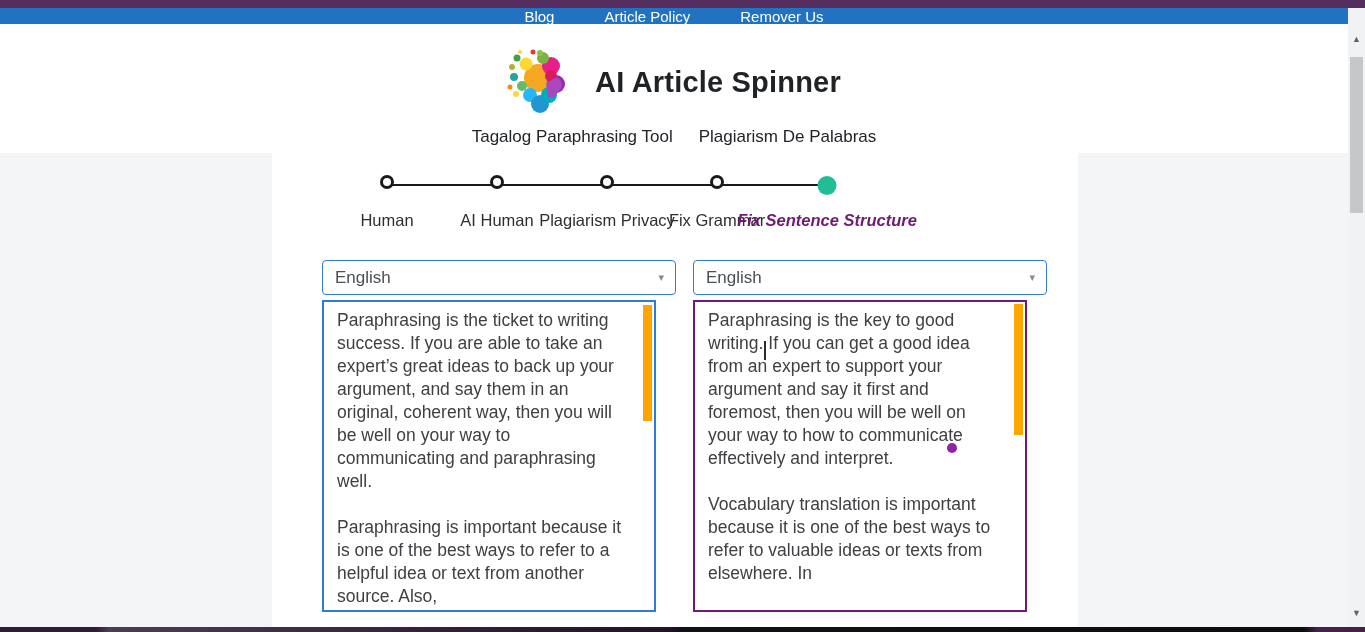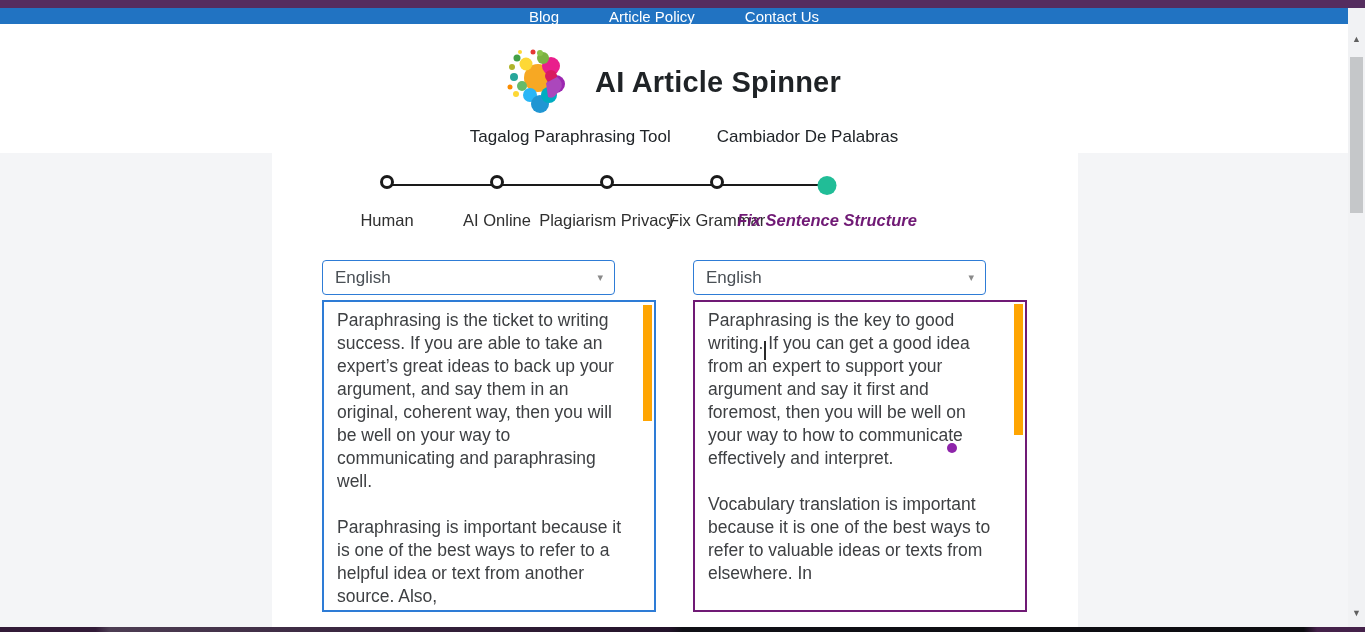--- a/index.html
+++ b/index.html
@@ -10,37 +10,37 @@
 
   .navbar { position:absolute; top:8px; left:0; width:1348px; height:16px; background:#2173c2;
             display:flex; justify-content:center; align-items:center; gap:50px; }
   .navbar .nav-link { color:#ffffff; font-size:15px; cursor:pointer; }
 
   .header { position:absolute; top:37px; left:0; width:1348px; height:116px; background:#ffffff; }
   .brand { display:flex; justify-content:center; align-items:center; gap:24px; padding-top:8px; height:82px; }
   .logo-box { width:64px; height:66px; }
   .site-title { font-size:29px; font-weight:bold; color:#1f2326; letter-spacing:0.2px; }
   .subnav { display:flex; justify-content:center; gap:26px; margin-top:8px; font-size:17px; color:#212529; }
-  .subnav .subnav-link { cursor:pointer; white-space:nowrap;margin-left:20px; }
+  .subnav .subnav-link { cursor:pointer; white-space:nowrap; }
 
   .page-bg { position:absolute; top:153px; left:0; width:1348px; height:479px; background:#f4f5f7; }
   .column { position:absolute; top:153px; left:272px; width:806px; height:479px; background:#ffffff; }
 
   
   .step-line { position:absolute; top:31px; left:116px; width:439px; height:2px; background:#1a1a1a; }
   .step-circle { position:absolute; top:22px; width:14px; height:14px; background:#ffffff;
                  border:3px solid #1a1a1a; border-radius:50%; transform:translateX(-50%); cursor:pointer; z-index:2; }
   .step-circle.active { width:19px; height:19px; border:none; background:#21bd97; top:23px; }
   .step-label { position:absolute; top:58px; transform:translateX(-50%); font-size:16.5px; color:#2f2f2f;
                 white-space:nowrap; cursor:pointer; }
   .step-label.active { font-weight:bold; color:#701a75; z-index:3;font-style:italic; }
   .sc1,.sl1{left:115px;} .sc2,.sl2{left:225px;} .sc3,.sl3{left:335px;} .sc4,.sl4{left:445px;} .sc5,.sl5{left:555px;}
 
   
-  .lang-select { position:absolute; top:107px; width:293px; height:35px; background:#fff;
+  .lang-select { position:absolute; top:107px; width:354px; height:35px; background:#fff;
                  border:1px solid #2e7cd6; border-radius:4px; display:flex; align-items:center;
                  padding:0 12px; font-size:17px; color:#4a5056; cursor:pointer; }
   .lang-select.left { left:50px; } .lang-select.right { left:421px; }
   .chevron { position:absolute; right:11px; top:10px; color:#8a8a8a; font-size:11px; }
 
   
   .text-panel { position:absolute; top:147px; width:334px; height:312px; background:#ffffff;
                 padding:7px 24px 8px 13px; font-size:17.5px; line-height:23px; color:#3e4043;
                 overflow:hidden; cursor:text; }
   .text-panel.src { left:50px; border:2px solid #2e7cd6; }
@@ -63,21 +63,21 @@
     background:linear-gradient(90deg,#321b38 0%,#321b38 7%,#4d3d53 8%,#34203a 32%,#23132a 49%,#101016 50%,#0c0c10 95.5%,#44214a 96.5%,#44214a 100%); }
 </style>
 </head>
 <body>
 
 <div class="top-strip"></div>
 
 <div class="navbar">
   <span class="nav-link">Blog</span>
   <span class="nav-link">Article Policy</span>
-  <span class="nav-link">Contact Us</span>
+  <span class="nav-link">Remover Us</span>
 </div>
 
 <div class="header">
   <div class="brand">
     <span class="logo-box">
       <svg width="64" height="66" viewBox="0 0 64 66">
         <circle cx="31" cy="29" r="14" fill="#f7a823"></circle>
         <circle cx="44" cy="17" r="9" fill="#e91e8c"></circle>
         <circle cx="49" cy="35" r="9" fill="#9c27b0"></circle>
         <circle cx="36" cy="9" r="6" fill="#7cb342"></circle>
@@ -95,37 +95,37 @@
         <circle cx="3" cy="38" r="2.5" fill="#fb8c00"></circle>
         <circle cx="9" cy="45" r="3" fill="#fdd835"></circle>
         <circle cx="44" cy="27" r="6" fill="#d81b60"></circle>
         <path d="M50 28 q8 6 3 13 l-5 6 q-3 3 -7 1 l-2 -14 z" fill="#ab47bc"></path>
       </svg>
     </span>
     <span class="site-title">AI Article Spinner</span>
   </div>
   <div class="subnav">
     <span class="subnav-link">Tagalog Paraphrasing Tool</span>
-    <span class="subnav-link">Cambiador De Palabras</span>
+    <span class="subnav-link">Plagiarism De Palabras</span>
   </div>
 </div>
 
 <div class="page-bg"></div>
 
 <div class="column">
 
   <div class="step-line"></div>
   <div class="step-circle sc1"></div>
   <div class="step-circle sc2"></div>
   <div class="step-circle sc3"></div>
   <div class="step-circle sc4"></div>
   <div class="step-circle sc5 active"></div>
 
   <span class="step-label sl1">Human</span>
-  <span class="step-label sl2">AI Online</span>
+  <span class="step-label sl2">AI Human</span>
   <span class="step-label sl3">Plagiarism Privacy</span>
   <span class="step-label sl4">Fix Grammar</span>
   <span class="step-label sl5 active">Fix Sentence Structure</span>
 
   <div class="lang-select left">
     <span>English</span>
     <span class="chevron">▾</span>
   </div>
   <div class="lang-select right">
     <span>English</span>

